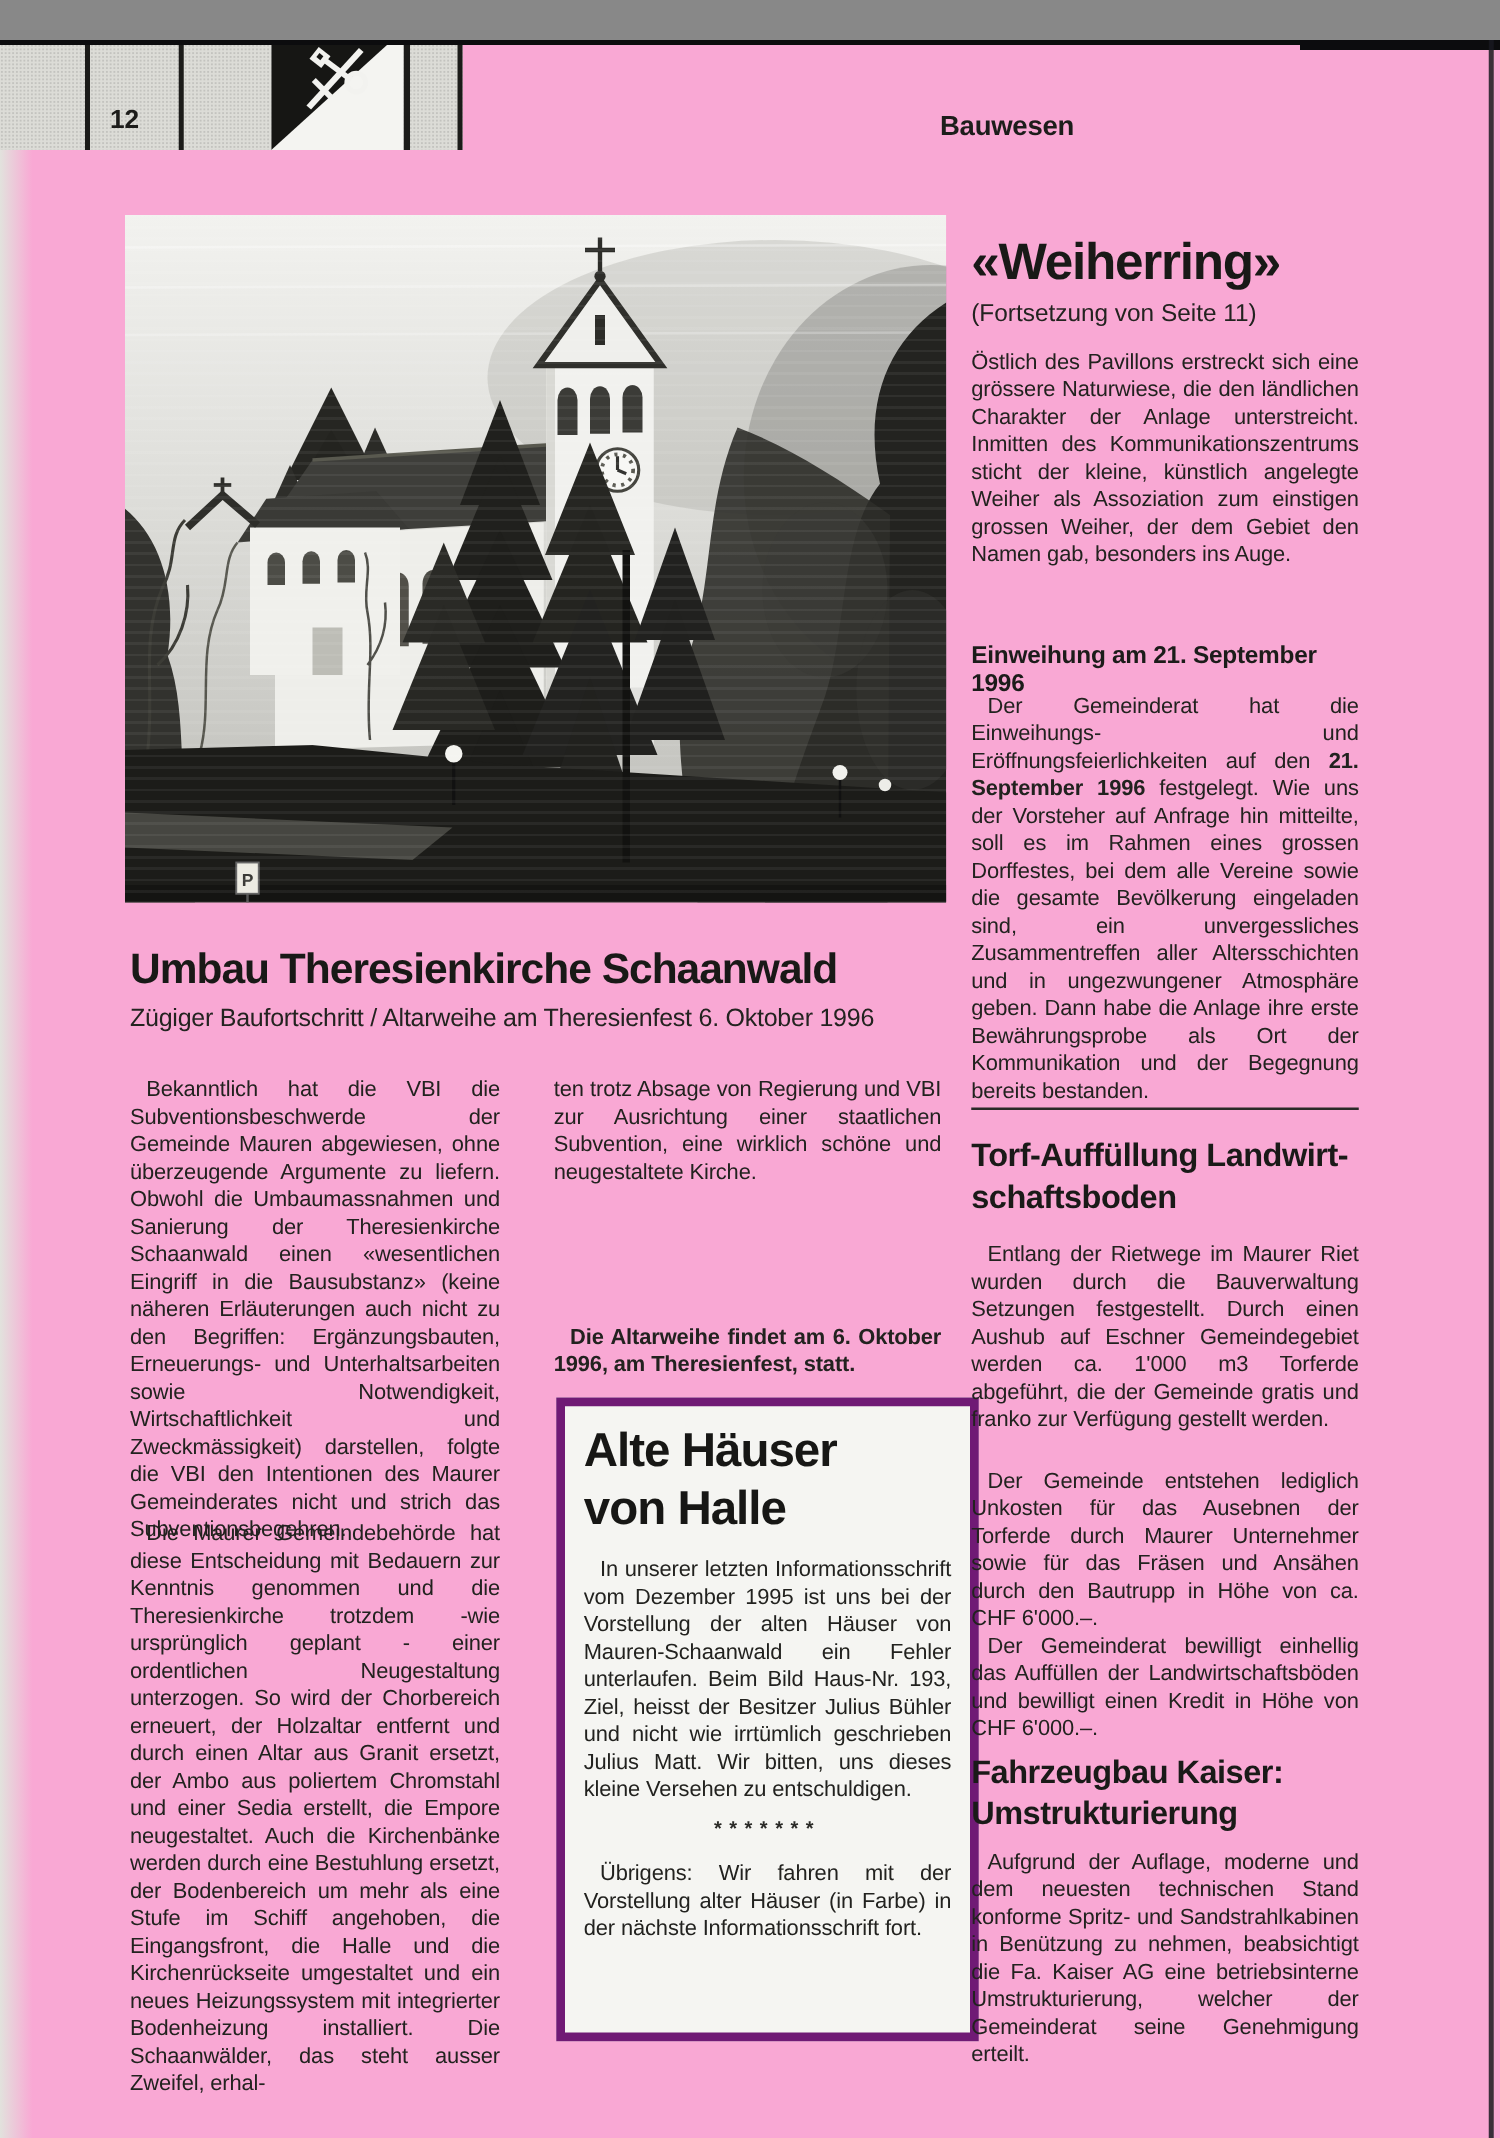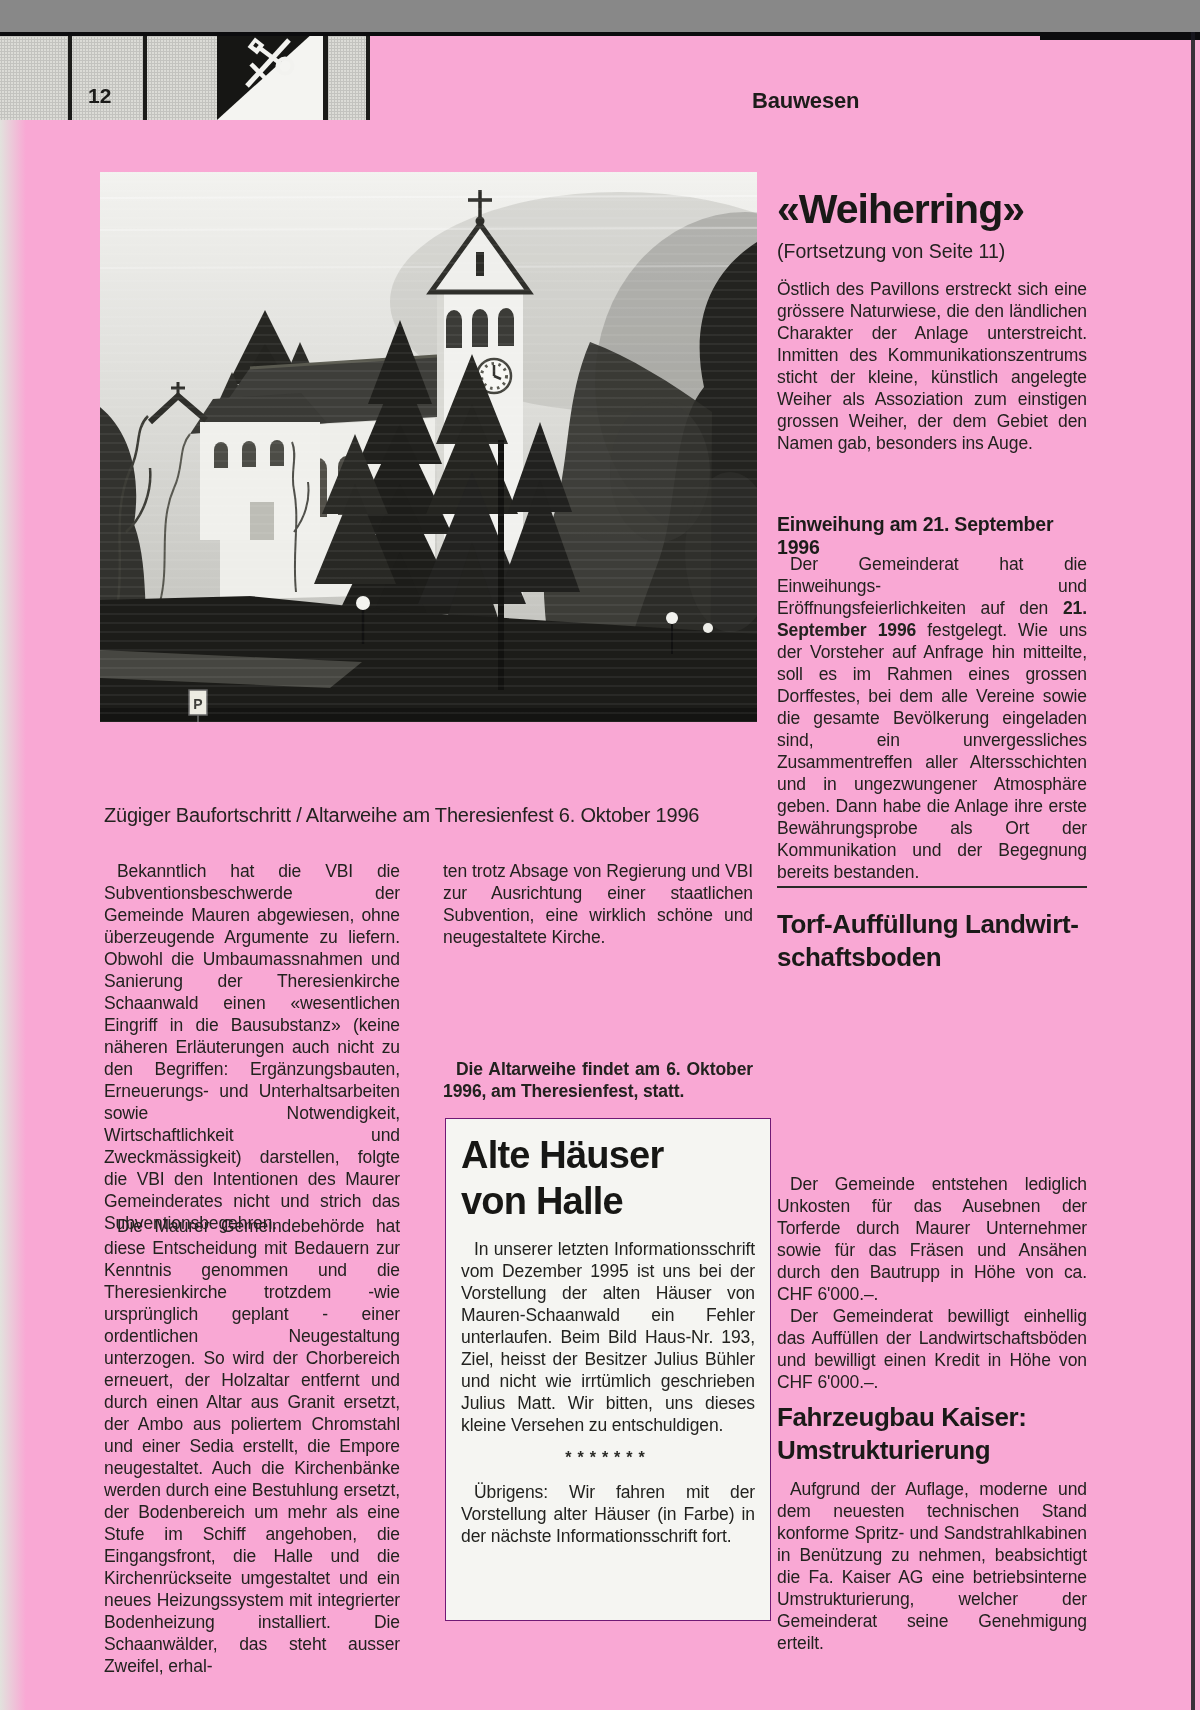--- a/index.html
+++ b/index.html
@@ -64,21 +64,21 @@
   .boldpar{font-weight:bold;}
   
   .wr-title{font-size:41px; font-weight:bold; letter-spacing:-1px; color:#191917; white-space:nowrap;}
   .wr-sub{font-size:19.5px; color:#232320;}
   .subhead2{font-size:19.5px; font-weight:bold; color:#1c1c1a; letter-spacing:-0.2px;}
   .sechead{font-size:26px; font-weight:bold; line-height:33px; letter-spacing:-0.4px; color:#1a1a18;}
   .rule{border:none; border-top:2.5px solid #2a2a27; margin:0; width:310px;}
   
   .box{
     position:absolute; left:445px; top:1086px; width:294px; height:501px;
-    border:1px solid #701a75; background:#f5f5f2; padding:0 15px; box-sizing:content-box;
+    border:7px solid #701a75; background:#f5f5f2; padding:0 15px; box-sizing:content-box;
   }
   .box-title{font-size:38px; font-weight:bold; line-height:46px; letter-spacing:-0.8px; color:#171715; margin-top:13px;}
   .box p.bodytext{margin-top:14px;}
   .stars{text-align:center; font-weight:bold; font-size:16px; letter-spacing:6px; margin-top:13px; color:#2a2a27;}
 </style>
 </head>
 <body>
 
 <div class="page">
 
@@ -205,20 +205,21 @@
       <circle cx="608" cy="456" r="5" fill="#ededE8"></circle>
 
       <g>
         <line x1="98" y1="543" x2="98" y2="550" stroke="#555" stroke-width="2"></line>
         <rect x="89" y="518" width="18" height="25" fill="#ecebE2" stroke="#666" stroke-width="1.5"></rect>
         <text x="98" y="537" text-anchor="middle" font-family="Liberation Sans, DejaVu Sans, sans-serif" font-size="14" font-weight="bold" fill="#3a3a36">P</text>
       </g>
     </svg>
   </div>
 
+  <div class="headline">Umbau Theresienkirche Schaanwald</div>
   <div class="subhead">Zügiger Baufortschritt / Altarweihe am Theresienfest 6. Oktober 1996</div>
 
   <p class="bodytext indent col col1 abs" style="top:828px">Bekanntlich hat die VBI die Subventionsbeschwerde der Gemeinde Mauren abgewiesen, ohne überzeugende Argumente zu liefern. Obwohl die Umbaumassnahmen und Sanierung der Theresienkirche Schaanwald einen «wesentlichen Eingriff in die Bausubstanz» (keine näheren Erläuterungen auch nicht zu den Begriffen: Ergänzungsbauten, Erneuerungs- und Unterhaltsarbeiten sowie Notwendigkeit, Wirtschaftlichkeit und Zweckmässigkeit) darstellen, folgte die VBI den Intentionen des Maurer Gemeinderates nicht und strich das Subventionsbegehren.</p>
   <p class="bodytext indent col col1 abs" style="top:1183px">Die Maurer Gemeindebehörde hat diese Entscheidung mit Bedauern zur Kenntnis genommen und die Theresienkirche trotzdem -wie ursprünglich geplant - einer ordentlichen Neugestaltung unterzogen. So wird der Chorbereich erneuert, der Holzaltar entfernt und durch einen Altar aus Granit ersetzt, der Ambo aus poliertem Chromstahl und einer Sedia erstellt, die Empore neugestaltet. Auch die Kirchenbänke werden durch eine Bestuhlung ersetzt, der Bodenbereich um mehr als eine Stufe im Schiff angehoben, die Eingangsfront, die Halle und die Kirchenrückseite umgestaltet und ein neues Heizungssystem mit integrierter Bodenheizung installiert. Die Schaanwälder, das steht ausser Zweifel, erhal-</p>
 
   <p class="bodytext col col2 abs" style="top:828px">ten trotz Absage von Regierung und VBI zur Ausrichtung einer staatlichen Subvention, eine wirklich schöne und neugestaltete Kirche.</p>
   <p class="bodytext indent boldpar col col2 abs" style="top:1026px">Die Altarweihe findet am 6. Oktober 1996, am Theresienfest, statt.</p>
 
   <div class="box">
     <div class="box-title">
@@ -236,20 +237,21 @@
 
   <div class="col col3 abs subhead2" style="top:481px">Einweihung am 21. September 1996</div>
   <p class="bodytext indent col col3 abs" style="top:521px"><span>Der Gemeinderat hat die Einweihungs- und Eröffnungsfeierlichkeiten auf den </span><b>21. September 1996</b><span> festgelegt. Wie uns der Vorsteher auf Anfrage hin mitteilte, soll es im Rahmen eines grossen Dorffestes, bei dem alle Vereine sowie die gesamte Bevölkerung eingeladen sind, ein unvergessliches Zusammentreffen aller Altersschichten und in ungezwungener Atmosphäre geben. Dann habe die Anlage ihre erste Bewährungsprobe als Ort der Kommunikation und der Begegnung bereits bestanden.</span></p>
 
   <hr class="rule col3 abs" style="left:777px; top:854px">
 
   <div class="col col3 abs sechead" style="top:876px">
     <span>Torf-Auffüllung Landwirt-</span><br>
     <span>schaftsboden</span>
   </div>
+  <p class="bodytext indent col col3 abs" style="top:960px">Entlang der Rietwege im Maurer Riet wurden durch die Bauverwaltung Setzungen festgestellt. Durch einen Aushub auf Eschner Gemeindegebiet werden ca. 1'000 m3 Torferde abgeführt, die der Gemeinde gratis und franko zur Verfügung gestellt werden.</p>
   <div class="col col3 abs" style="top:1141px">
     <p class="bodytext indent">Der Gemeinde entstehen lediglich Unkosten für das Ausebnen der Torferde durch Maurer Unternehmer sowie für das Fräsen und Ansähen durch den Bautrupp in Höhe von ca. CHF 6'000.–.</p>
     <p class="bodytext indent">Der Gemeinderat bewilligt einhellig das Auffüllen der Landwirtschaftsböden und bewilligt einen Kredit in Höhe von CHF 6'000.–.</p>
   </div>
 
   <div class="col col3 abs sechead" style="top:1369px">
     <span>Fahrzeugbau Kaiser:</span><br>
     <span>Umstrukturierung</span>
   </div>
   <p class="bodytext indent col col3 abs" style="top:1446px">Aufgrund der Auflage, moderne und dem neuesten technischen Stand konforme Spritz- und Sandstrahlkabinen in Benützung zu nehmen, beabsichtigt die Fa. Kaiser AG eine betriebsinterne Umstrukturierung, welcher der Gemeinderat seine Genehmigung erteilt.</p>

